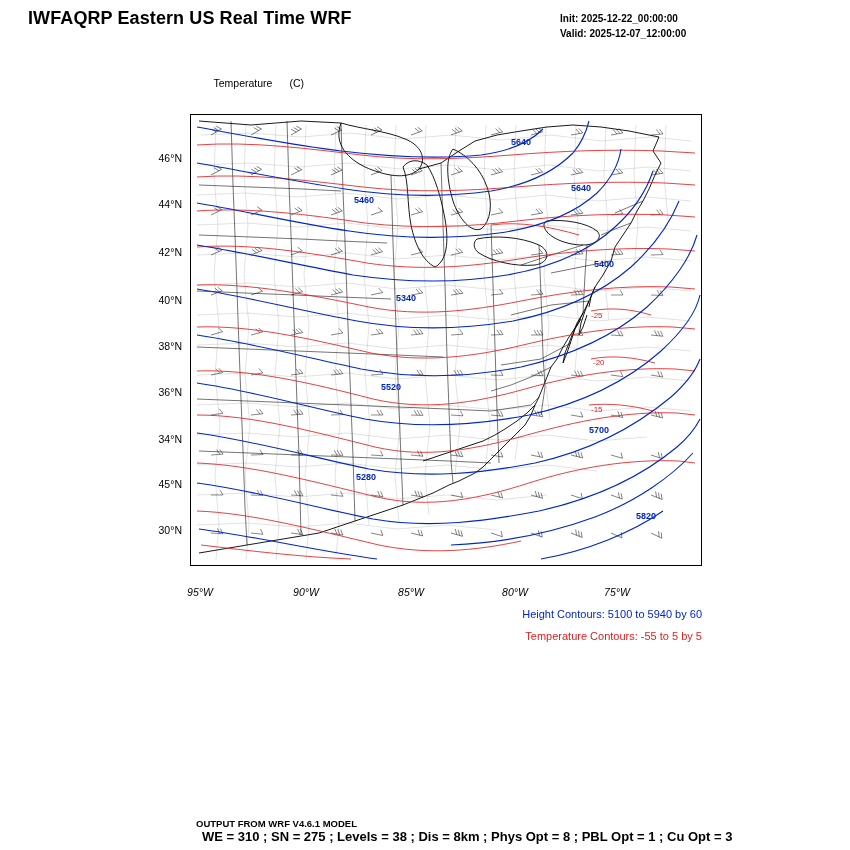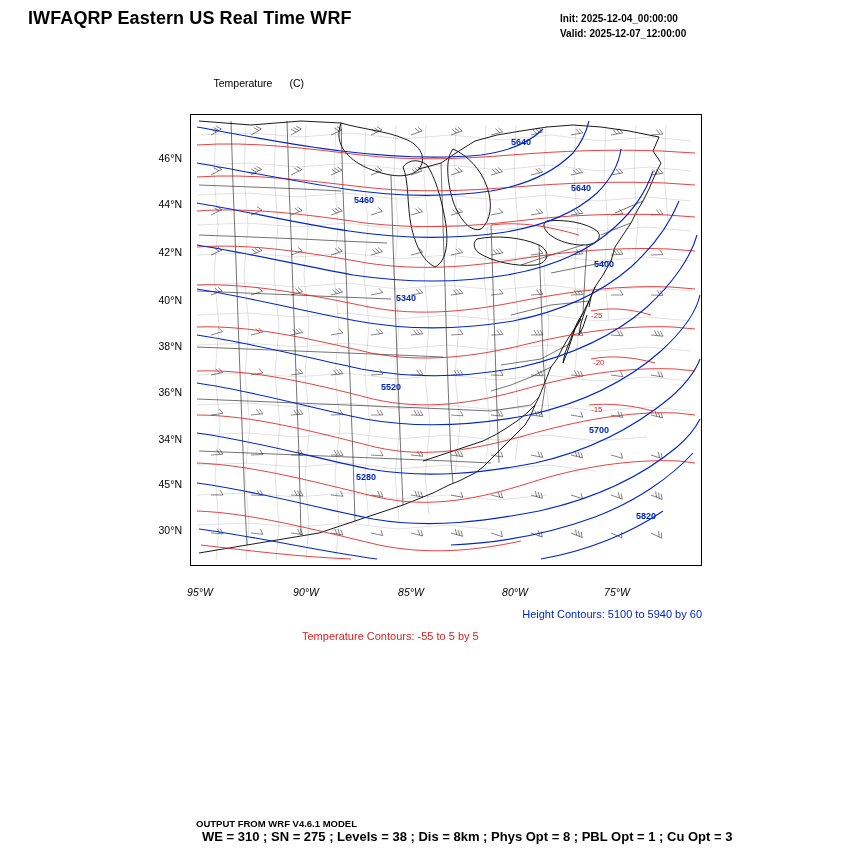--- a/index.html
+++ b/index.html
@@ -89,20 +89,21 @@
     left: 302px; top: 608px;
     width: 400px;
     text-align: right;
     font-size: 11px;
     color: #0026c8;
   }
   #temp-legend {
     position: absolute;
     left: 302px; top: 630px;
     width: 400px;
+    text-align: right;
     font-size: 11px;
     color: #e02020;
   }
 
   
   #footer-line1 {
     position: absolute;
     left: 196px; top: 818px;
     font-size: 9.5px;
     font-weight: bold;
@@ -124,21 +125,21 @@
   .hlabel { fill: #0026c8; font-size: 9px; font-family: "Liberation Sans", sans-serif; font-weight: bold;}
   .tlabel { fill: #e02020; font-size: 8px; font-family: "Liberation Sans", sans-serif;}
   .barb { stroke: #000; stroke-width: 0.45; fill: none; }
 </style>
 </head>
 <body>
 
 <div class="page">
 
   <div id="main-title">IWFAQRP Eastern US Real Time WRF</div>
-  <div id="init-line">Init: 2025-12-04_00:00:00</div>
+  <div id="init-line">Init: 2025-12-22_00:00:00</div>
   <div id="valid-line">Valid: 2025-12-07_12:00:00</div>
 
   <div class="var-legend">
     <span class="row">
       <span class="name">Temperature</span><span class="unit">(C)</span>
     </span>
     <span class="row">
       <span class="name">Height</span><span class="unit">(m)</span>
     </span>
     <span class="row">

